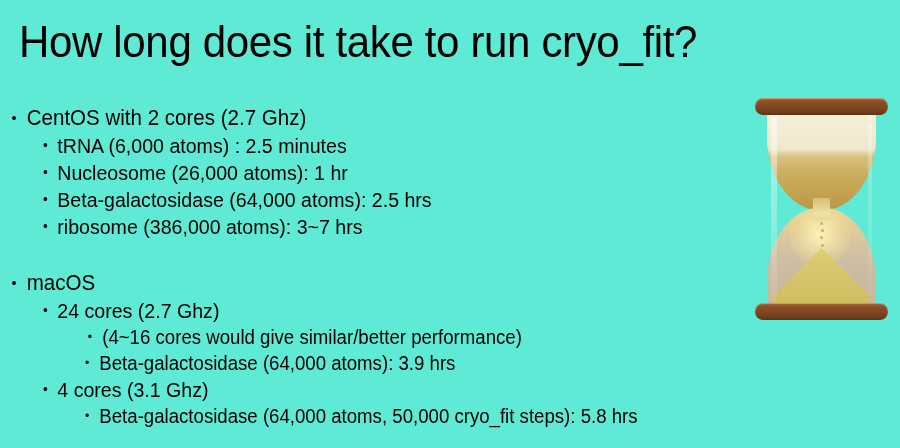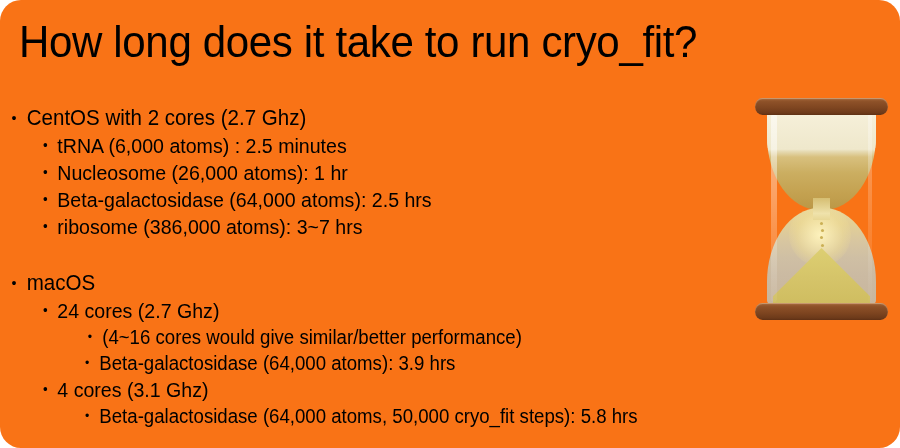--- a/index.html
+++ b/index.html
@@ -8,23 +8,22 @@
     background: #ffffff;
   }
   body {
     font-family: "Liberation Sans", sans-serif;
     -webkit-font-smoothing: antialiased;
   }
   #slide {
     position: relative;
     width: 900px;
     height: 448px;
-    background: #f97316;
+    background: #5eead4;
     overflow: hidden;
-    border-radius: 21px;
   }
 
   
   #slide-title {
     position: absolute;
     left: 19px;
     top: 17px;
     width: 760px;
     font-family: "Liberation Sans", sans-serif;
     font-size: 45px;

